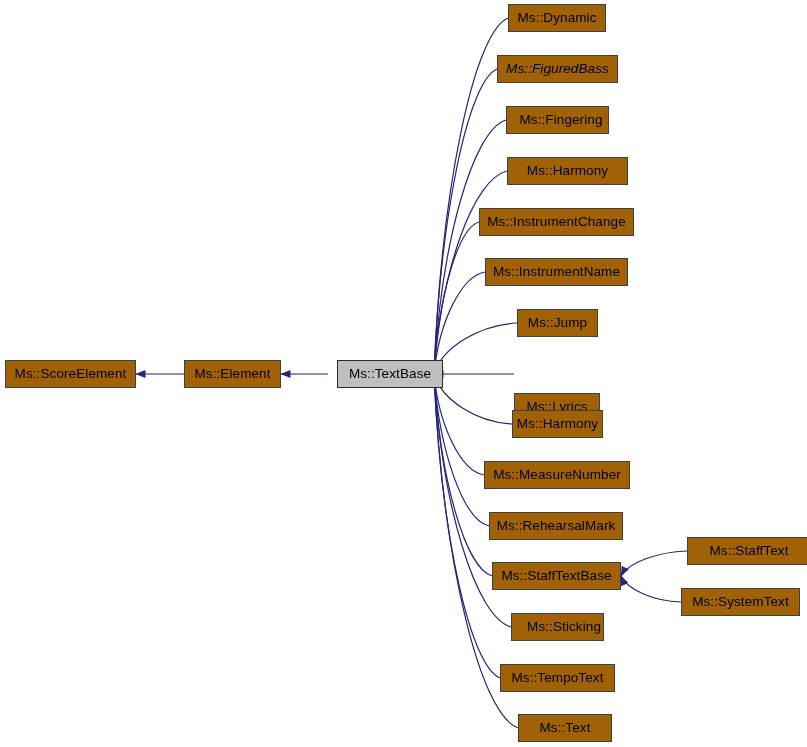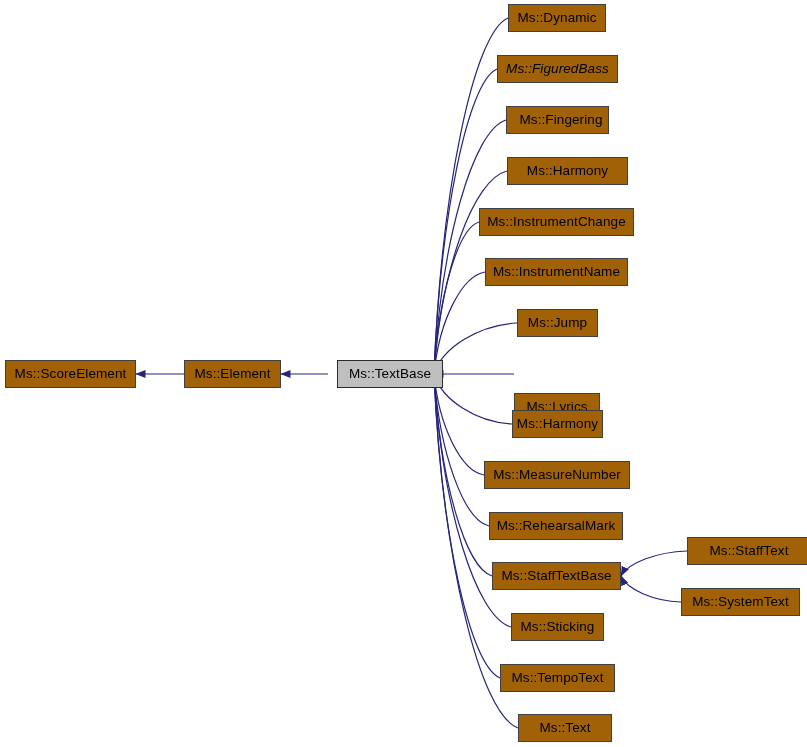--- a/index.html
+++ b/index.html
@@ -124,21 +124,21 @@
       </div>
       <div class="node" style="left: 484px; top: 461px; width: 146px;">
         <span class="node-label">Ms::MeasureNumber</span>
       </div>
       <div class="node" style="left: 489px; top: 512px; width: 134px;">
         <span class="node-label">Ms::RehearsalMark</span>
       </div>
       <div class="node" style="left: 492px; top: 562px; width: 129px;">
         <span class="node-label">Ms::StaffTextBase</span>
       </div>
-      <div class="node" style="left: 511px; top: 613px; width: 93px;">
+      <div class="node" style="left: 511px; top: 613px; width: 93px; justify-content: flex-end;">
         <span class="node-label">Ms::Sticking</span>
       </div>
       <div class="node" style="left: 500px; top: 664px; width: 115px;">
         <span class="node-label">Ms::TempoText</span>
       </div>
       <div class="node" style="left: 518px; top: 714px; width: 94px;">
         <span class="node-label">Ms::Text</span>
       </div>
       <div class="node" style="left: 687px; top: 537px; width: 124px;">
         <span class="node-label">Ms::StaffText</span>

